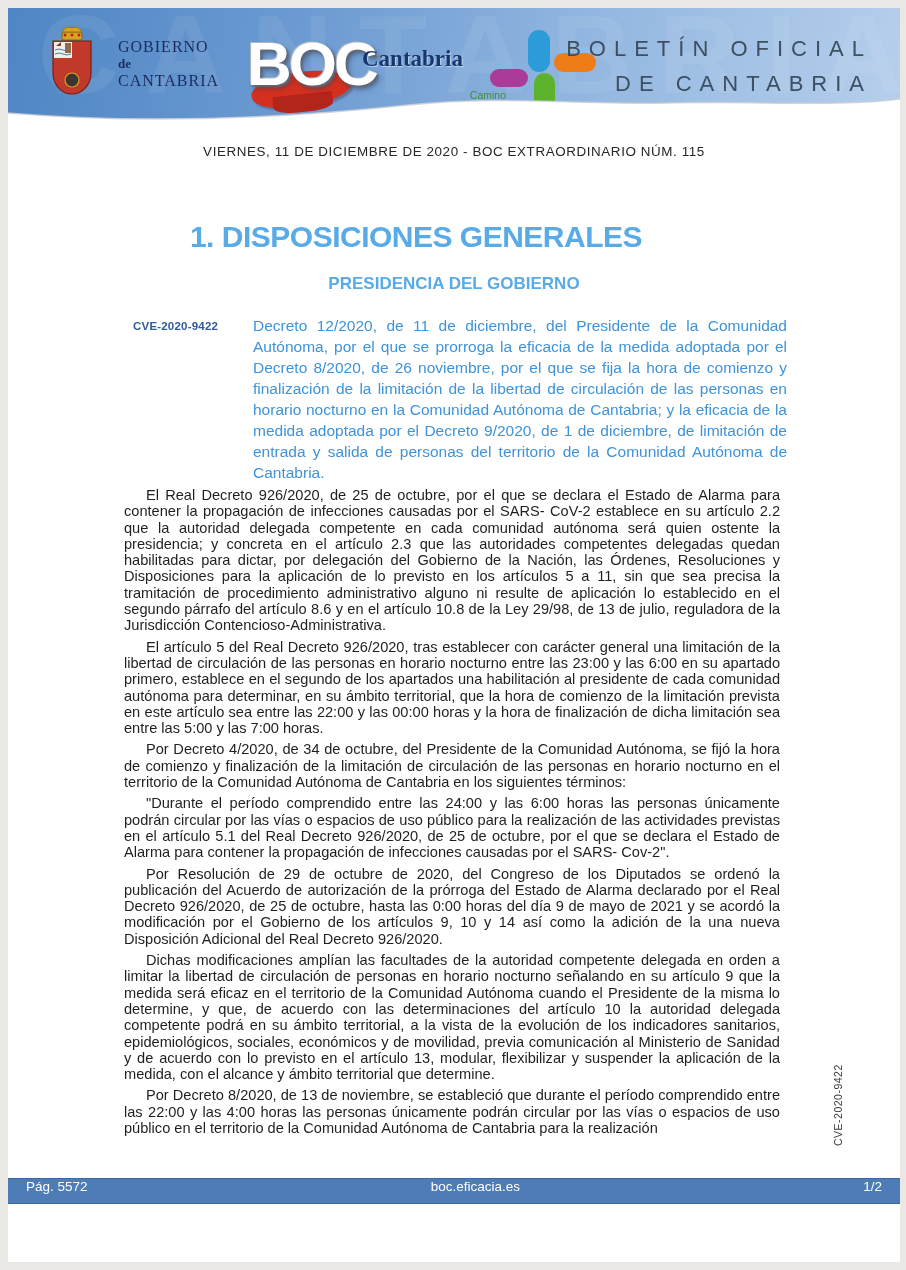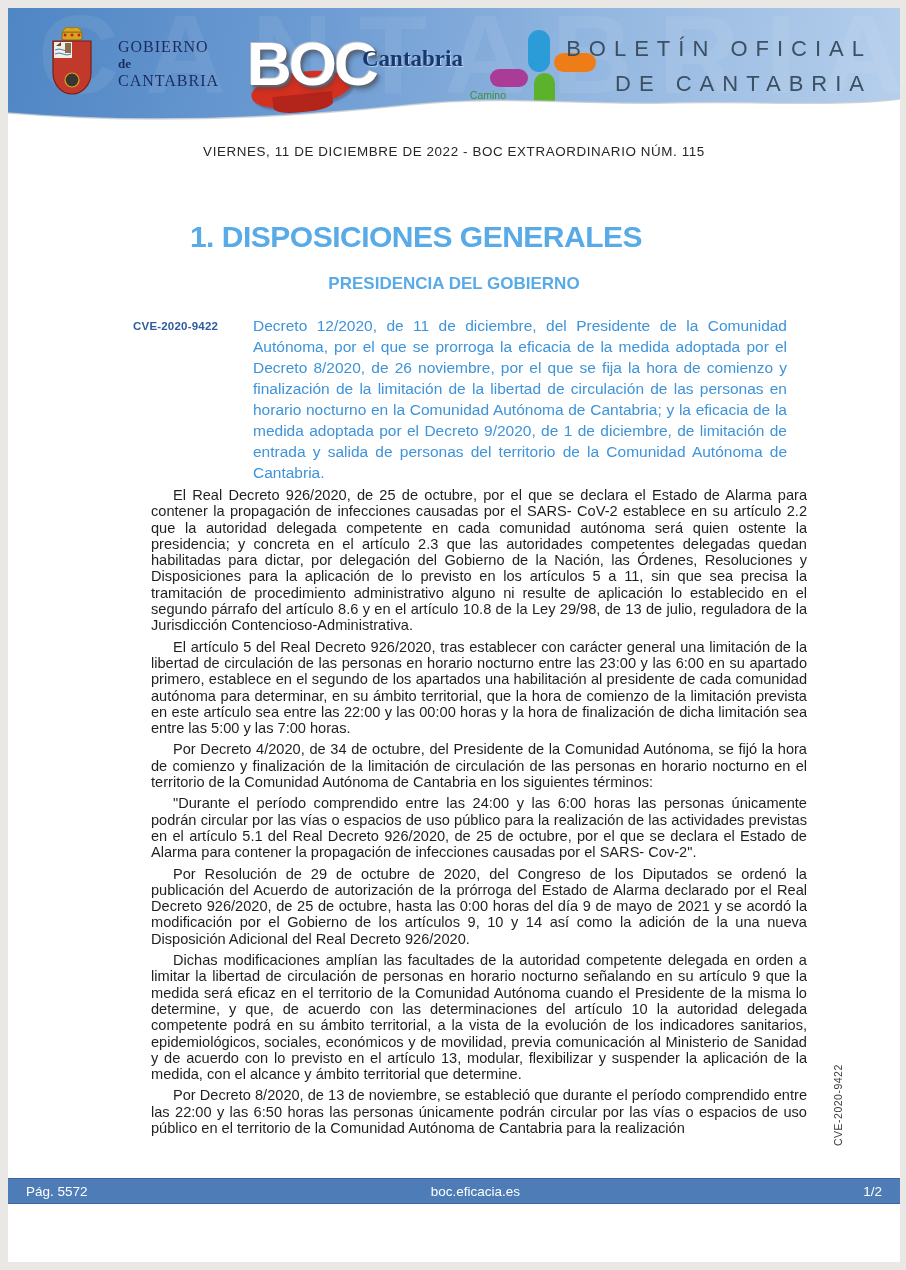--- a/index.html
+++ b/index.html
@@ -61,33 +61,33 @@
     font-size:17px;font-weight:bold;color:var(--accent_blue);}
 
   
   .cve-label{position:absolute;left:125px;top:312px;font-size:11.5px;font-weight:bold;
     letter-spacing:.2px;color:var(--cve_blue);}
   .summary{position:absolute;left:245px;top:307px;width:534px;
     font-size:15.5px;line-height:21px;color:var(--summary_blue);
     text-align:justify;}
 
   
-  .body-text{position:absolute;left:143px;top:479px;width:656px;height:694px;overflow:hidden;
+  .body-text{position:absolute;left:116px;top:479px;width:656px;height:694px;overflow:hidden;
     font-size:14.6px;line-height:16.3px;color:var(--body_text);text-align:justify;}
   .body-text p{text-indent:22px;margin-bottom:5px;}
 
   
   .cve-vert{position:absolute;left:824px;top:1028px;height:110px;
     writing-mode:vertical-rl;transform:rotate(180deg);
     font-size:10.5px;letter-spacing:.5px;color:#3a3a3a;}
 
   
   .footer-bar{position:absolute;left:0;top:1170px;width:892px;height:26px;
     background:var(--footer_blue);border-top:1px solid #3c68a0;border-bottom:1px solid #3c68a0;
-    display:flex;justify-content:space-between;align-items:center;
+    display:flex;justify-content:space-between;align-items:flex-start;
     padding:0 18px;color:#ffffff;font-size:13.5px;}
 </style>
 </head>
 <body>
 
 <div class="screen">
   <div class="page">
 
     <div class="banner">
       <div class="banner-watermark">CANTABRIA</div>
@@ -138,36 +138,36 @@
         <div class="m1">BOLETÍN OFICIAL</div>
         <div class="m2">DE CANTABRIA</div>
       </div>
 
       <svg class="banner-wave" viewBox="0 0 892 34" preserveAspectRatio="none">
         <path d="M0,20 C120,30 260,27 400,12 C500,2 560,12 660,10 C760,8 830,14 892,6 L892,34 L0,34 Z" fill="#ffffff"></path>
         <path d="M0,20 C120,30 260,27 400,12 C500,2 560,12 660,10 C760,8 830,14 892,6" fill="none" stroke="#c8cdd2" stroke-width="1.5" opacity="0.8"></path>
       </svg>
     </div>
 
-    <div class="dateline">VIERNES, 11 DE DICIEMBRE DE 2022 - BOC EXTRAORDINARIO NÚM. 115</div>
+    <div class="dateline">VIERNES, 11 DE DICIEMBRE DE 2020 - BOC EXTRAORDINARIO NÚM. 115</div>
 
     <div class="sec-title">1. DISPOSICIONES GENERALES</div>
     <div class="sec-subtitle">PRESIDENCIA DEL GOBIERNO</div>
 
     <div class="cve-label">CVE-2020-9422</div>
     <div class="summary">Decreto 12/2020, de 11 de diciembre, del Presidente de la Comunidad Autónoma, por el que se prorroga la eficacia de la medida adoptada por el Decreto 8/2020, de 26 noviembre, por el que se fija la hora de comienzo y finalización de la limitación de la libertad de circulación de las personas en horario nocturno en la Comunidad Autónoma de Cantabria; y la eficacia de la medida adoptada por el Decreto 9/2020, de 1 de diciembre, de limitación de entrada y salida de personas del territorio de la Comunidad Autónoma de Cantabria.</div>
 
     <div class="body-text">
       <p>El Real Decreto 926/2020, de 25 de octubre, por el que se declara el Estado de Alarma para contener la propagación de infecciones causadas por el SARS- CoV-2 establece en su artículo 2.2 que la autoridad delegada competente en cada comunidad autónoma será quien ostente la presidencia; y concreta en el artículo 2.3 que las autoridades competentes delegadas quedan habilitadas para dictar, por delegación del Gobierno de la Nación, las Órdenes, Resoluciones y Disposiciones para la aplicación de lo previsto en los artículos 5 a 11, sin que sea precisa la tramitación de procedimiento administrativo alguno ni resulte de aplicación lo establecido en el segundo párrafo del artículo 8.6 y en el artículo 10.8 de la Ley 29/98, de 13 de julio, reguladora de la Jurisdicción Contencioso-Administrativa.</p>
       <p>El artículo 5 del Real Decreto 926/2020, tras establecer con carácter general una limitación de la libertad de circulación de las personas en horario nocturno entre las 23:00 y las 6:00 en su apartado primero, establece en el segundo de los apartados una habilitación al presidente de cada comunidad autónoma para determinar, en su ámbito territorial, que la hora de comienzo de la limitación prevista en este artículo sea entre las 22:00 y las 00:00 horas y la hora de finalización de dicha limitación sea entre las 5:00 y las 7:00 horas.</p>
       <p>Por Decreto 4/2020, de 34 de octubre, del Presidente de la Comunidad Autónoma, se fijó la hora de comienzo y finalización de la limitación de circulación de las personas en horario nocturno en el territorio de la Comunidad Autónoma de Cantabria en los siguientes términos:</p>
       <p>"Durante el período comprendido entre las 24:00 y las 6:00 horas las personas únicamente podrán circular por las vías o espacios de uso público para la realización de las actividades previstas en el artículo 5.1 del Real Decreto 926/2020, de 25 de octubre, por el que se declara el Estado de Alarma para contener la propagación de infecciones causadas por el SARS- Cov-2".</p>
       <p>Por Resolución de 29 de octubre de 2020, del Congreso de los Diputados se ordenó la publicación del Acuerdo de autorización de la prórroga del Estado de Alarma declarado por el Real Decreto 926/2020, de 25 de octubre, hasta las 0:00 horas del día 9 de mayo de 2021 y se acordó la modificación por el Gobierno de los artículos 9, 10 y 14 así como la adición de la una nueva Disposición Adicional del Real Decreto 926/2020.</p>
       <p>Dichas modificaciones amplían las facultades de la autoridad competente delegada en orden a limitar la libertad de circulación de personas en horario nocturno señalando en su artículo 9 que la medida será eficaz en el territorio de la Comunidad Autónoma cuando el Presidente de la misma lo determine, y que, de acuerdo con las determinaciones del artículo 10 la autoridad delegada competente podrá en su ámbito territorial, a la vista de la evolución de los indicadores sanitarios, epidemiológicos, sociales, económicos y de movilidad, previa comunicación al Ministerio de Sanidad y de acuerdo con lo previsto en el artículo 13, modular, flexibilizar y suspender la aplicación de la medida, con el alcance y ámbito territorial que determine.</p>
-      <p>Por Decreto 8/2020, de 13 de noviembre, se estableció que durante el período comprendido entre las 22:00 y las 6:50 horas las personas únicamente podrán circular por las vías o espacios de uso público en el territorio de la Comunidad Autónoma de Cantabria para la realización</p>
+      <p>Por Decreto 8/2020, de 13 de noviembre, se estableció que durante el período comprendido entre las 22:00 y las 4:00 horas las personas únicamente podrán circular por las vías o espacios de uso público en el territorio de la Comunidad Autónoma de Cantabria para la realización</p>
     </div>
 
     <div class="cve-vert">CVE-2020-9422</div>
 
     <div class="footer-bar">
       <span>Pág. 5572</span>
       <span>boc.eficacia.es</span>
       <span>1/2</span>
     </div>
 

